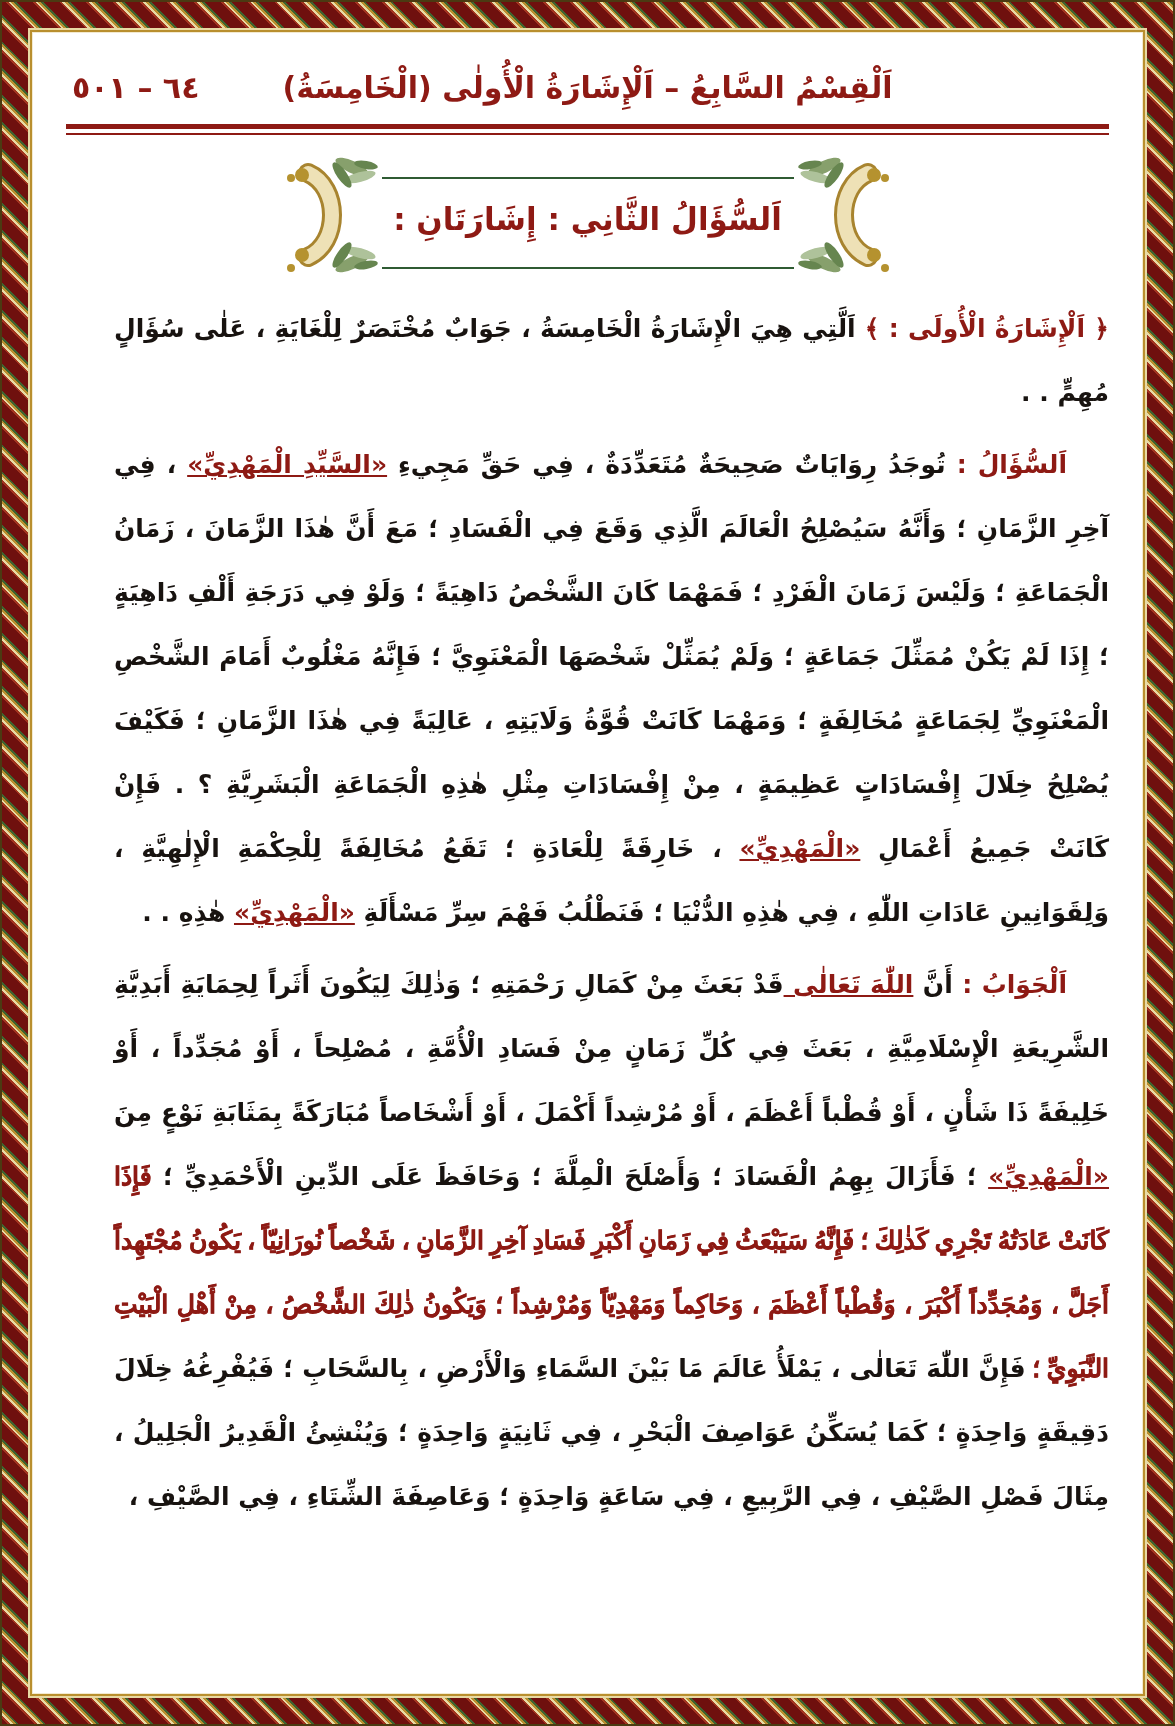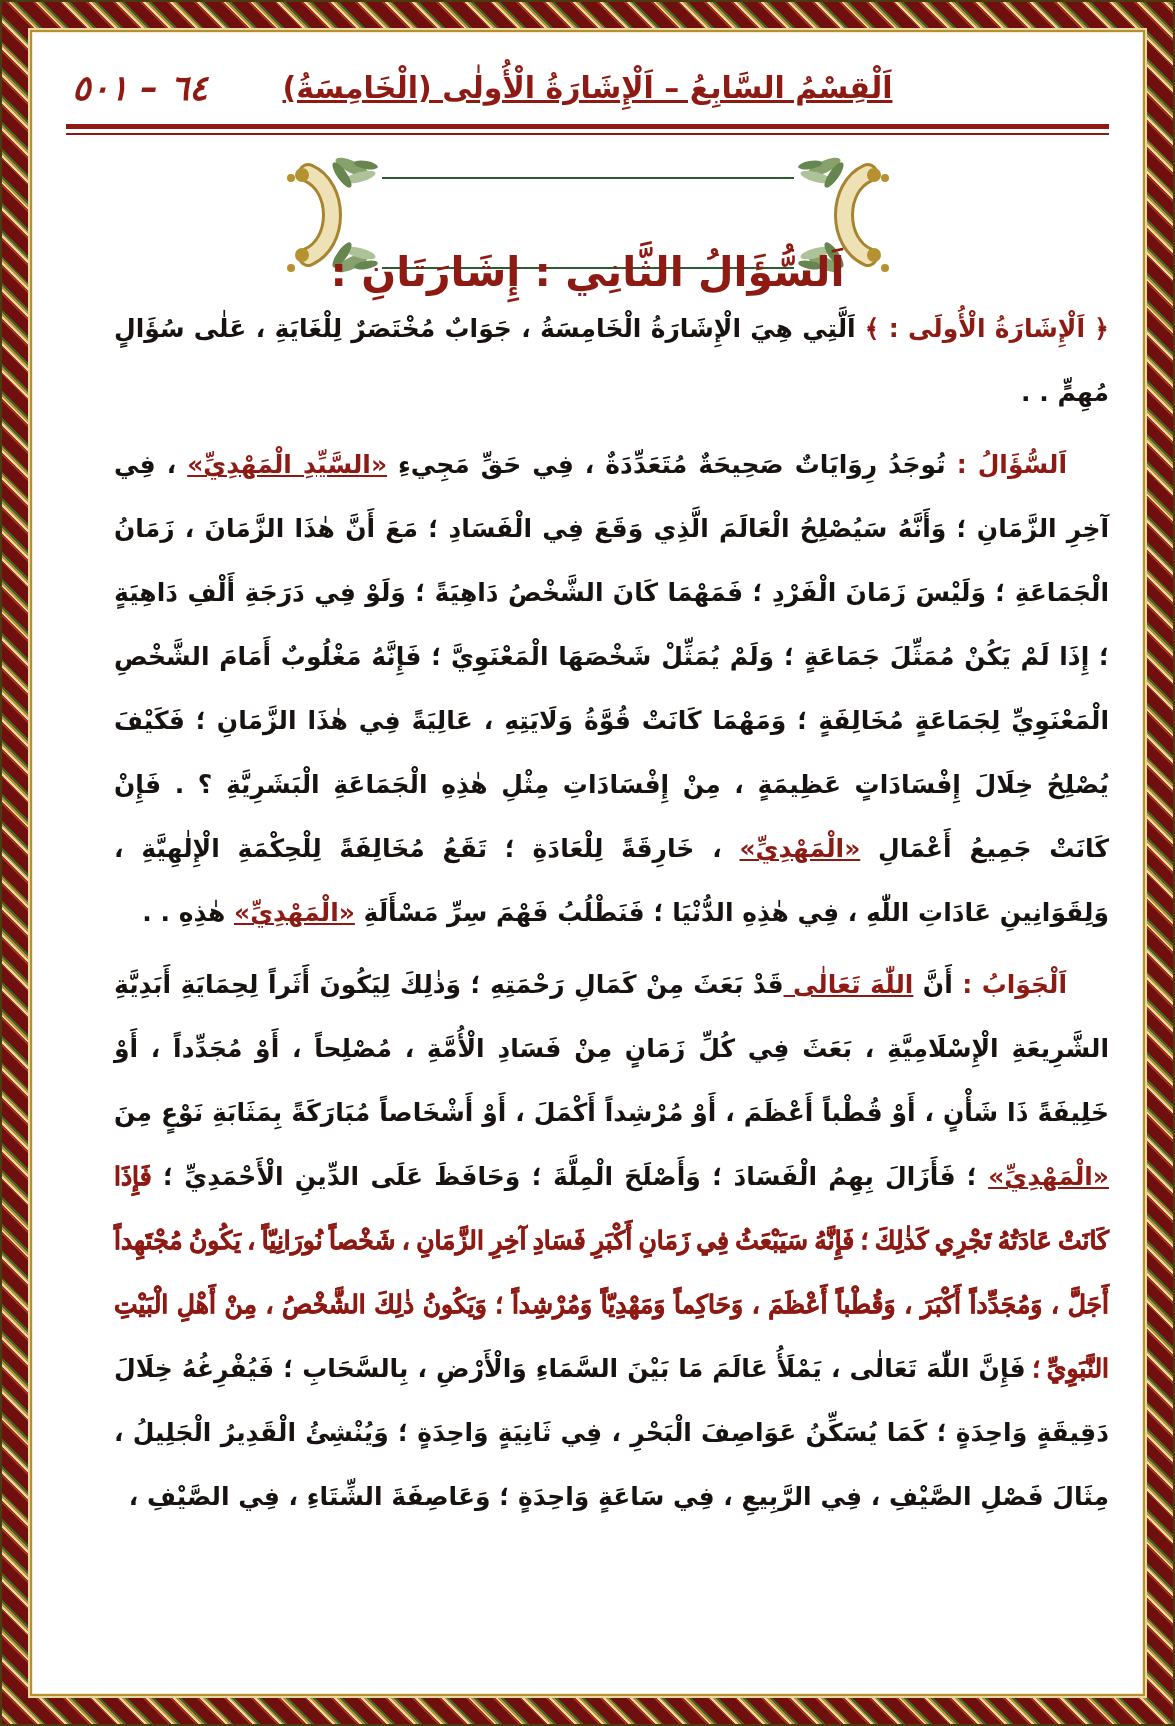--- a/index.html
+++ b/index.html
@@ -36,25 +36,24 @@
     box-sizing:border-box;
     overflow:hidden;
     direction:rtl;
   }
   
   .header{position:relative; height:56px; margin-top:14px;}
   .header .title{
     display:block; text-align:center;
     color:var(--maroon); font-weight:bold; font-size:30px; line-height:52px;
     letter-spacing:0px;
-    text-decoration:underline;
   }
   .header .pageno{
     position:absolute; left:6px; top:0;
-    color:var(--maroon); font-weight:bold; font-size:35px; line-height:52px;font-style:italic;
+    color:var(--maroon); font-weight:bold; font-size:30px; line-height:52px;
   }
   .rules{margin-top:6px;}
   .rule-thick{height:5px;background:var(--maroon);}
   .rule-thin{height:2px;background:var(--maroon);margin-top:4px;}
 
   
   .cartouche{
     position:relative;
     width:584px; height:128px;
     margin:16px auto 10px auto;
@@ -64,21 +63,21 @@
     background:var(--cartouche-green);
   }
   .cartouche .line.top{top:26px;}
   .cartouche .line.bottom{bottom:10px;}
   .cartouche .ornament{position:absolute; top:0; width:104px; height:128px;}
   .cartouche .ornament.right{right:-14px;}
   .cartouche .ornament.left{left:-14px; transform:scaleX(-1);}
   .cartouche .ctext{
     position:absolute; left:0; right:0; top:50px;
     text-align:center;
-    color:var(--maroon); font-weight:bold; font-size:41px;margin-top:47px;
+    color:var(--maroon); font-weight:bold; font-size:31px;
   }
 
   
   .body-text{margin-top:18px;margin-left:48px;}
   .para{
     margin:0 0 8px 0;
     font-size:25px;
     line-height:64px;
     font-weight:bold;
     color:var(--ink);

